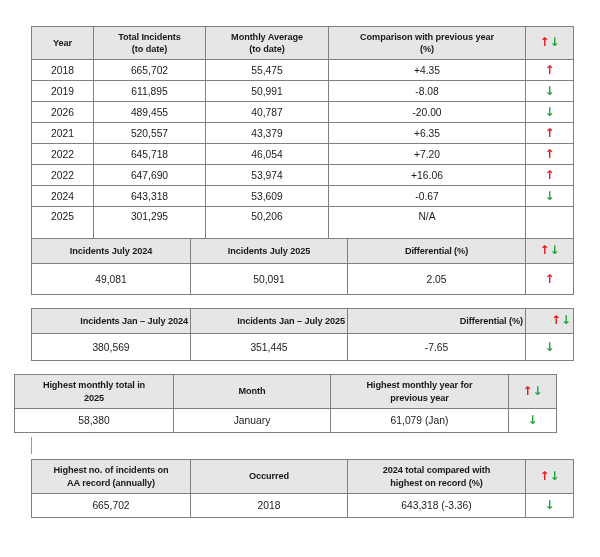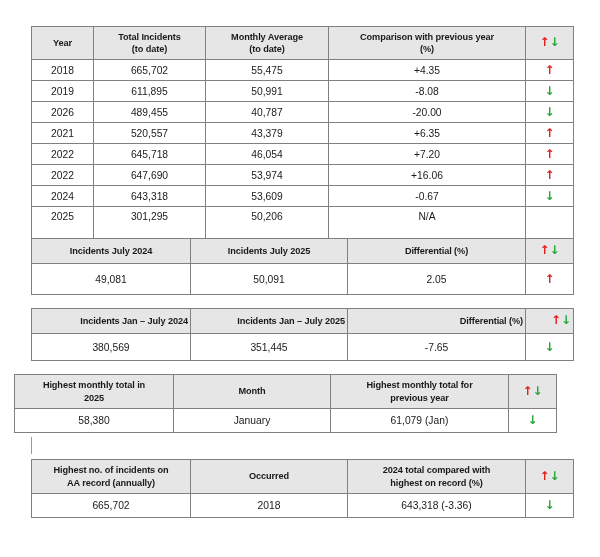--- a/index.html
+++ b/index.html
@@ -281,21 +281,21 @@
         <col class="c3">
       </colgroup>
     <thead>
       <tr>
         <th>
           <div>Highest monthly total in</div>
           <div>2025</div>
         </th>
         <th>Month</th>
         <th>
-          <div>Highest monthly total for</div>
+          <div>Highest monthly year for</div>
           <div>previous year</div>
         </th>
         <th class="arrow-col">
           <span class="arr-pair"><span class="arr arr-up">↑</span><span class="arr arr-dn">↓</span></span>
         </th>
       </tr>
     </thead>
     <tbody>
       <tr>
         <td>58,380</td>

